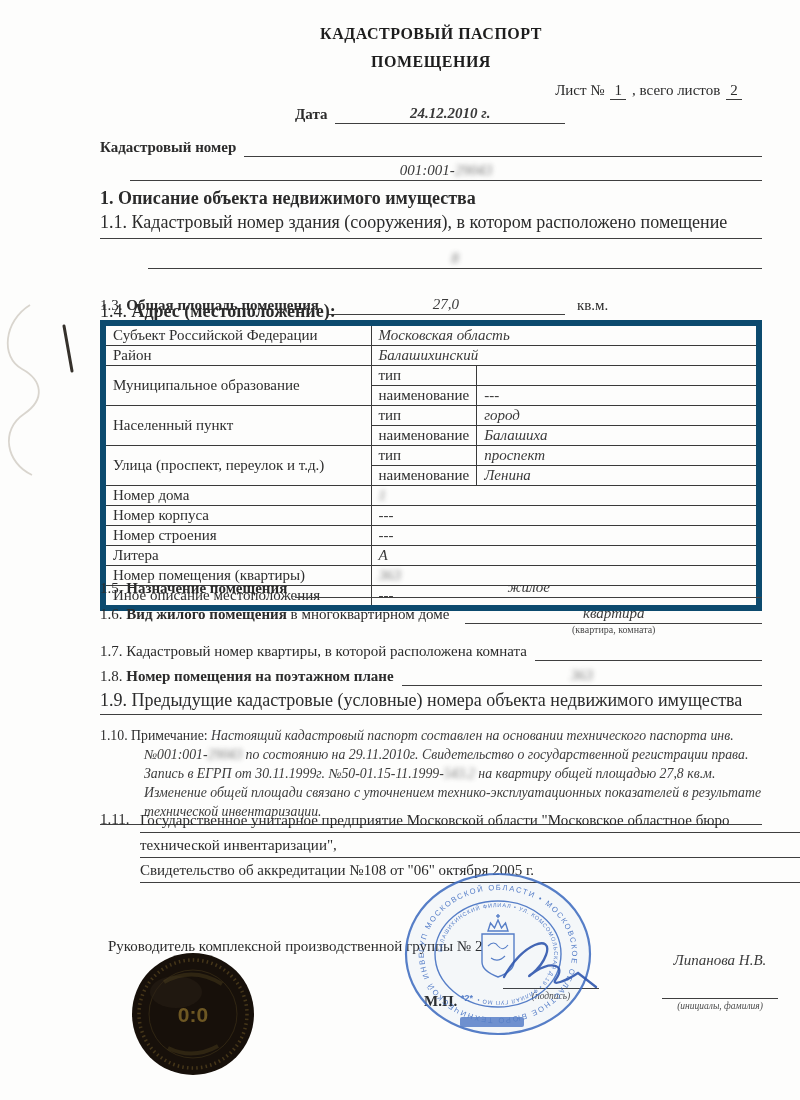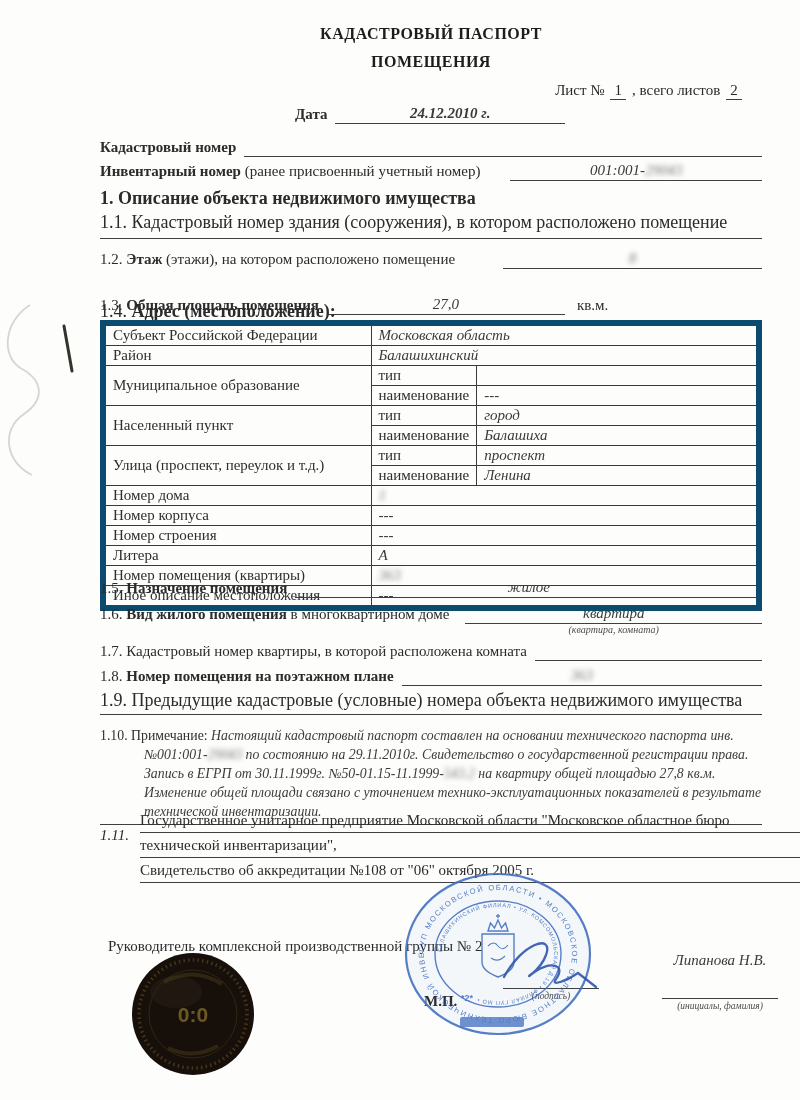--- a/index.html
+++ b/index.html
@@ -17,33 +17,33 @@
   .sheet-line{top:82px; text-align:right; padding-right:18px; font-size:15px;}
   .u-num{display:inline-block; min-width:16px; text-align:center; border-bottom:1.3px solid #3c3c3c; margin:0 2px;}
   .row{display:flex; align-items:flex-end; font-size:15px; line-height:20px;}
   .row .label{flex:0 0 auto; white-space:nowrap;}
   .fill-line{flex:1 1 auto; position:relative; border-bottom:1.5px solid #3f3f3f; margin-left:8px; min-height:20px;}
   .fill-line .val{display:block; text-align:center; font-style:italic; line-height:20px; color:#3a3a3a;}
   .line-full{border-bottom:1.5px solid #3f3f3f; height:0;}
   .text-line{font-size:18px; line-height:20px;}
   .redacted{filter:blur(2.4px); opacity:.7;}
   .caption-under{position:absolute; top:100%; left:0; right:0; text-align:center;
-    font-size:10px; font-style:italic; color:#4a4a4a; line-height:13px;}
+    font-size:10px; color:#4a4a4a; line-height:13px;}
   
   .addr-table{width:100%; border-collapse:collapse; border:6px solid #0c4a6e; font-size:15px; color:#2e2e2e;}
   .addr-table td{border:1px solid #3a3a3a; padding:0 7px; height:19px; line-height:17px; vertical-align:middle;}
   .addr-table .v{font-style:italic; color:#3a3a3a;}
   .addr-table .plain{font-style:normal;}
   
   .note-block{font-size:13.8px; line-height:19px; border-bottom:1.5px solid #3f3f3f;
     padding:0 0 3px 44px; text-indent:-44px; color:#2e2e2e;}
   .note-block .it{font-style:italic; color:#3c3c3c;}
   
   .org-block{position:relative; font-size:15px;}
-  .org-num{position:absolute; left:0; top:17px;font-style:italic;}
+  .org-num{position:absolute; left:0; top:1px;}
   .org-line{margin-left:40px; border-bottom:1.5px solid #3f3f3f; padding:1px 0 2px; line-height:19px; margin-bottom:2px;}
   
   .footer-label{position:absolute; left:108px; top:938px; font-size:15px;}
   .mp-label{position:absolute; left:424px; top:993px; font-size:15px; font-weight:bold;}
   .sign-line{position:absolute; left:503px; top:988px; width:96px; border-top:1.4px solid #3f3f3f;}
   .sign-caption{position:absolute; top:2px; left:0; right:0; text-align:center; font-size:9.5px; font-style:italic; color:#4a4a4a;font-family:Liberation Serif, serif;}
   .name-value{position:absolute; left:660px; top:952px; width:120px; text-align:center; font-size:15px; font-style:italic; color:#3a3a3a;}
   .name-line{position:absolute; left:662px; top:998px; width:116px; border-top:1.4px solid #3f3f3f;}
   svg{display:block;}
   .stamp-svg{position:absolute; left:398px; top:868px; z-index:3;}
@@ -81,33 +81,31 @@
   </div>
 
   <div class="abs row" style="top:136px;">
     <span class="label b">Кадастровый номер</span>
     <span class="fill-line">
       <span class="val"></span>
     </span>
   </div>
 
   <div class="abs row" style="top:160px;">
-    <span class="label"><span class="b">Инвентарный номер</span><span> (ранее присвоенный учетный номер)</span></span>
     <span class="fill-line" style="margin-left:30px;">
       <span class="val"><span>001:001-</span><span class="redacted">29043</span></span>
     </span>
   </div>
 
   <div class="abs text-line b" style="top:188px;">1. Описание объекта недвижимого имущества</div>
 
   <div class="abs text-line" style="top:212px;">1.1. Кадастровый номер здания (сооружения), в котором расположено помещение</div>
   <div class="abs line-full" style="top:238px;"></div>
 
   <div class="abs row" style="top:248px;">
-    <span class="label"><span>1.2.</span> <span class="b">Этаж</span><span> (этажи), на котором расположено помещение</span></span>
     <span class="fill-line" style="margin-left:48px;">
       <span class="val redacted">8</span>
     </span>
   </div>
 
   <div class="abs row" style="top:276px;">
     <span class="label"><span>1.3.</span> <span class="b">Общая площадь помещения</span></span>
     <span class="fill-line" style="flex:0 0 238px;margin-top:18px;">
       <span class="val">27,0</span>
     </span>

